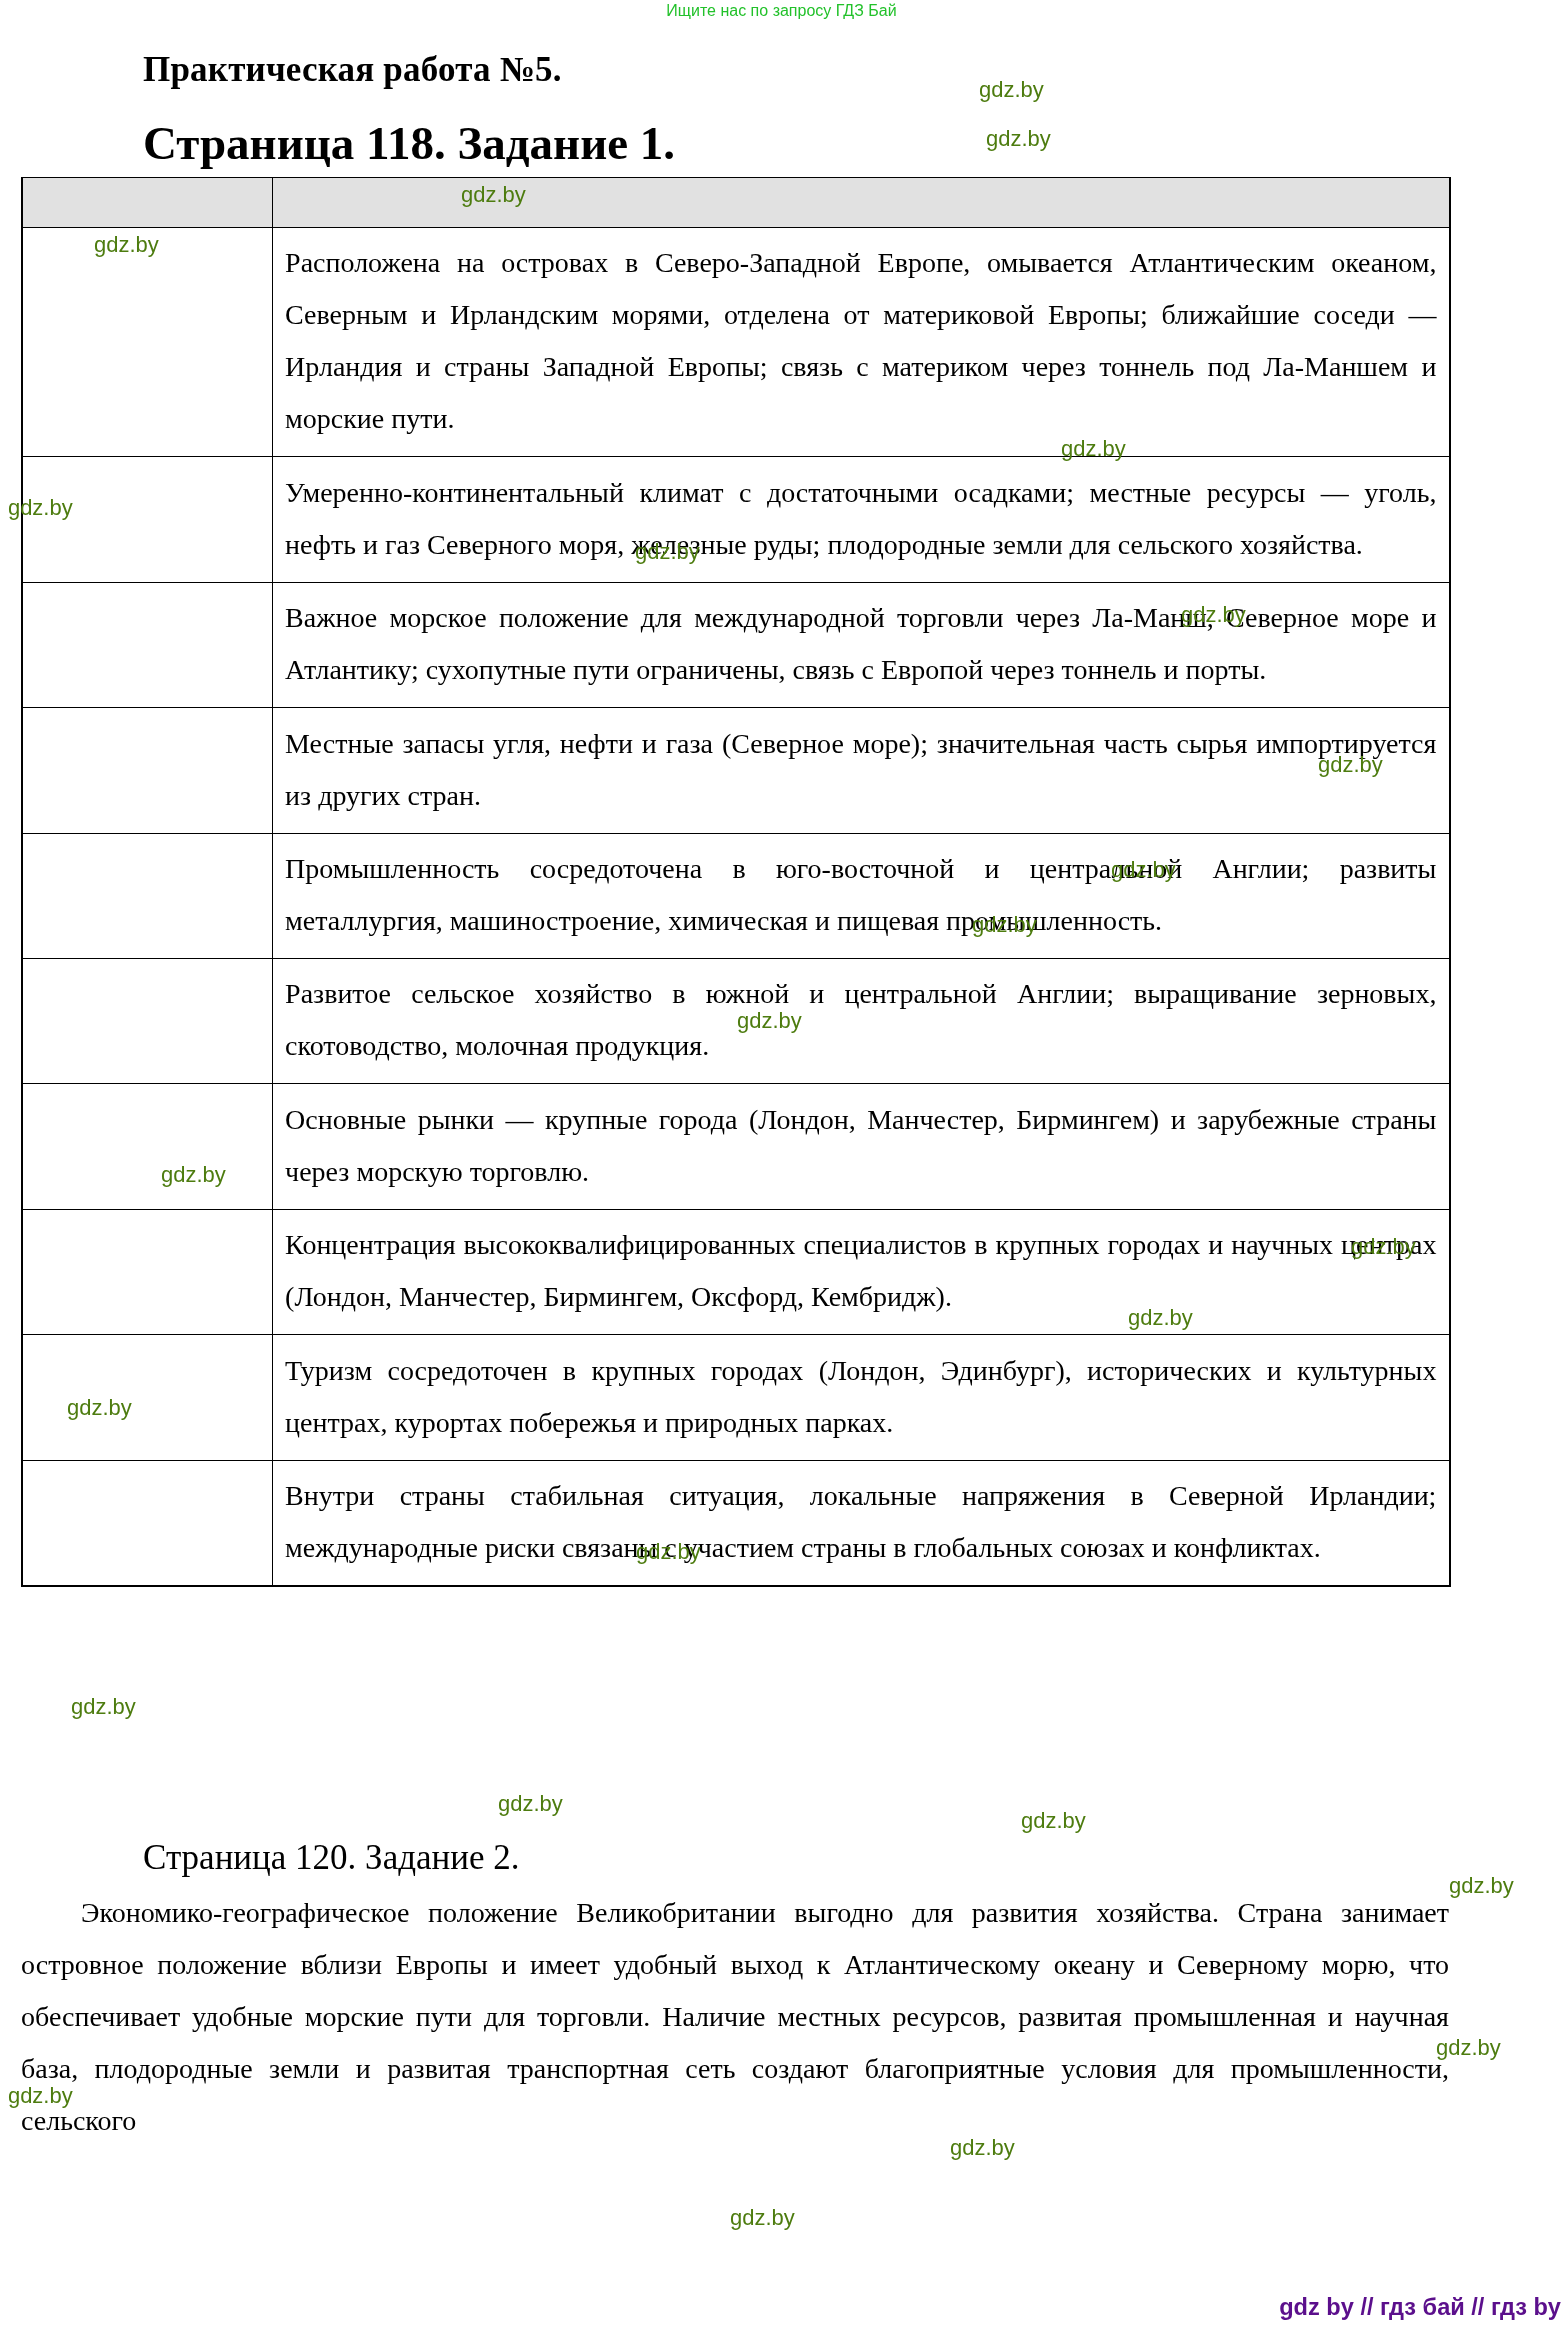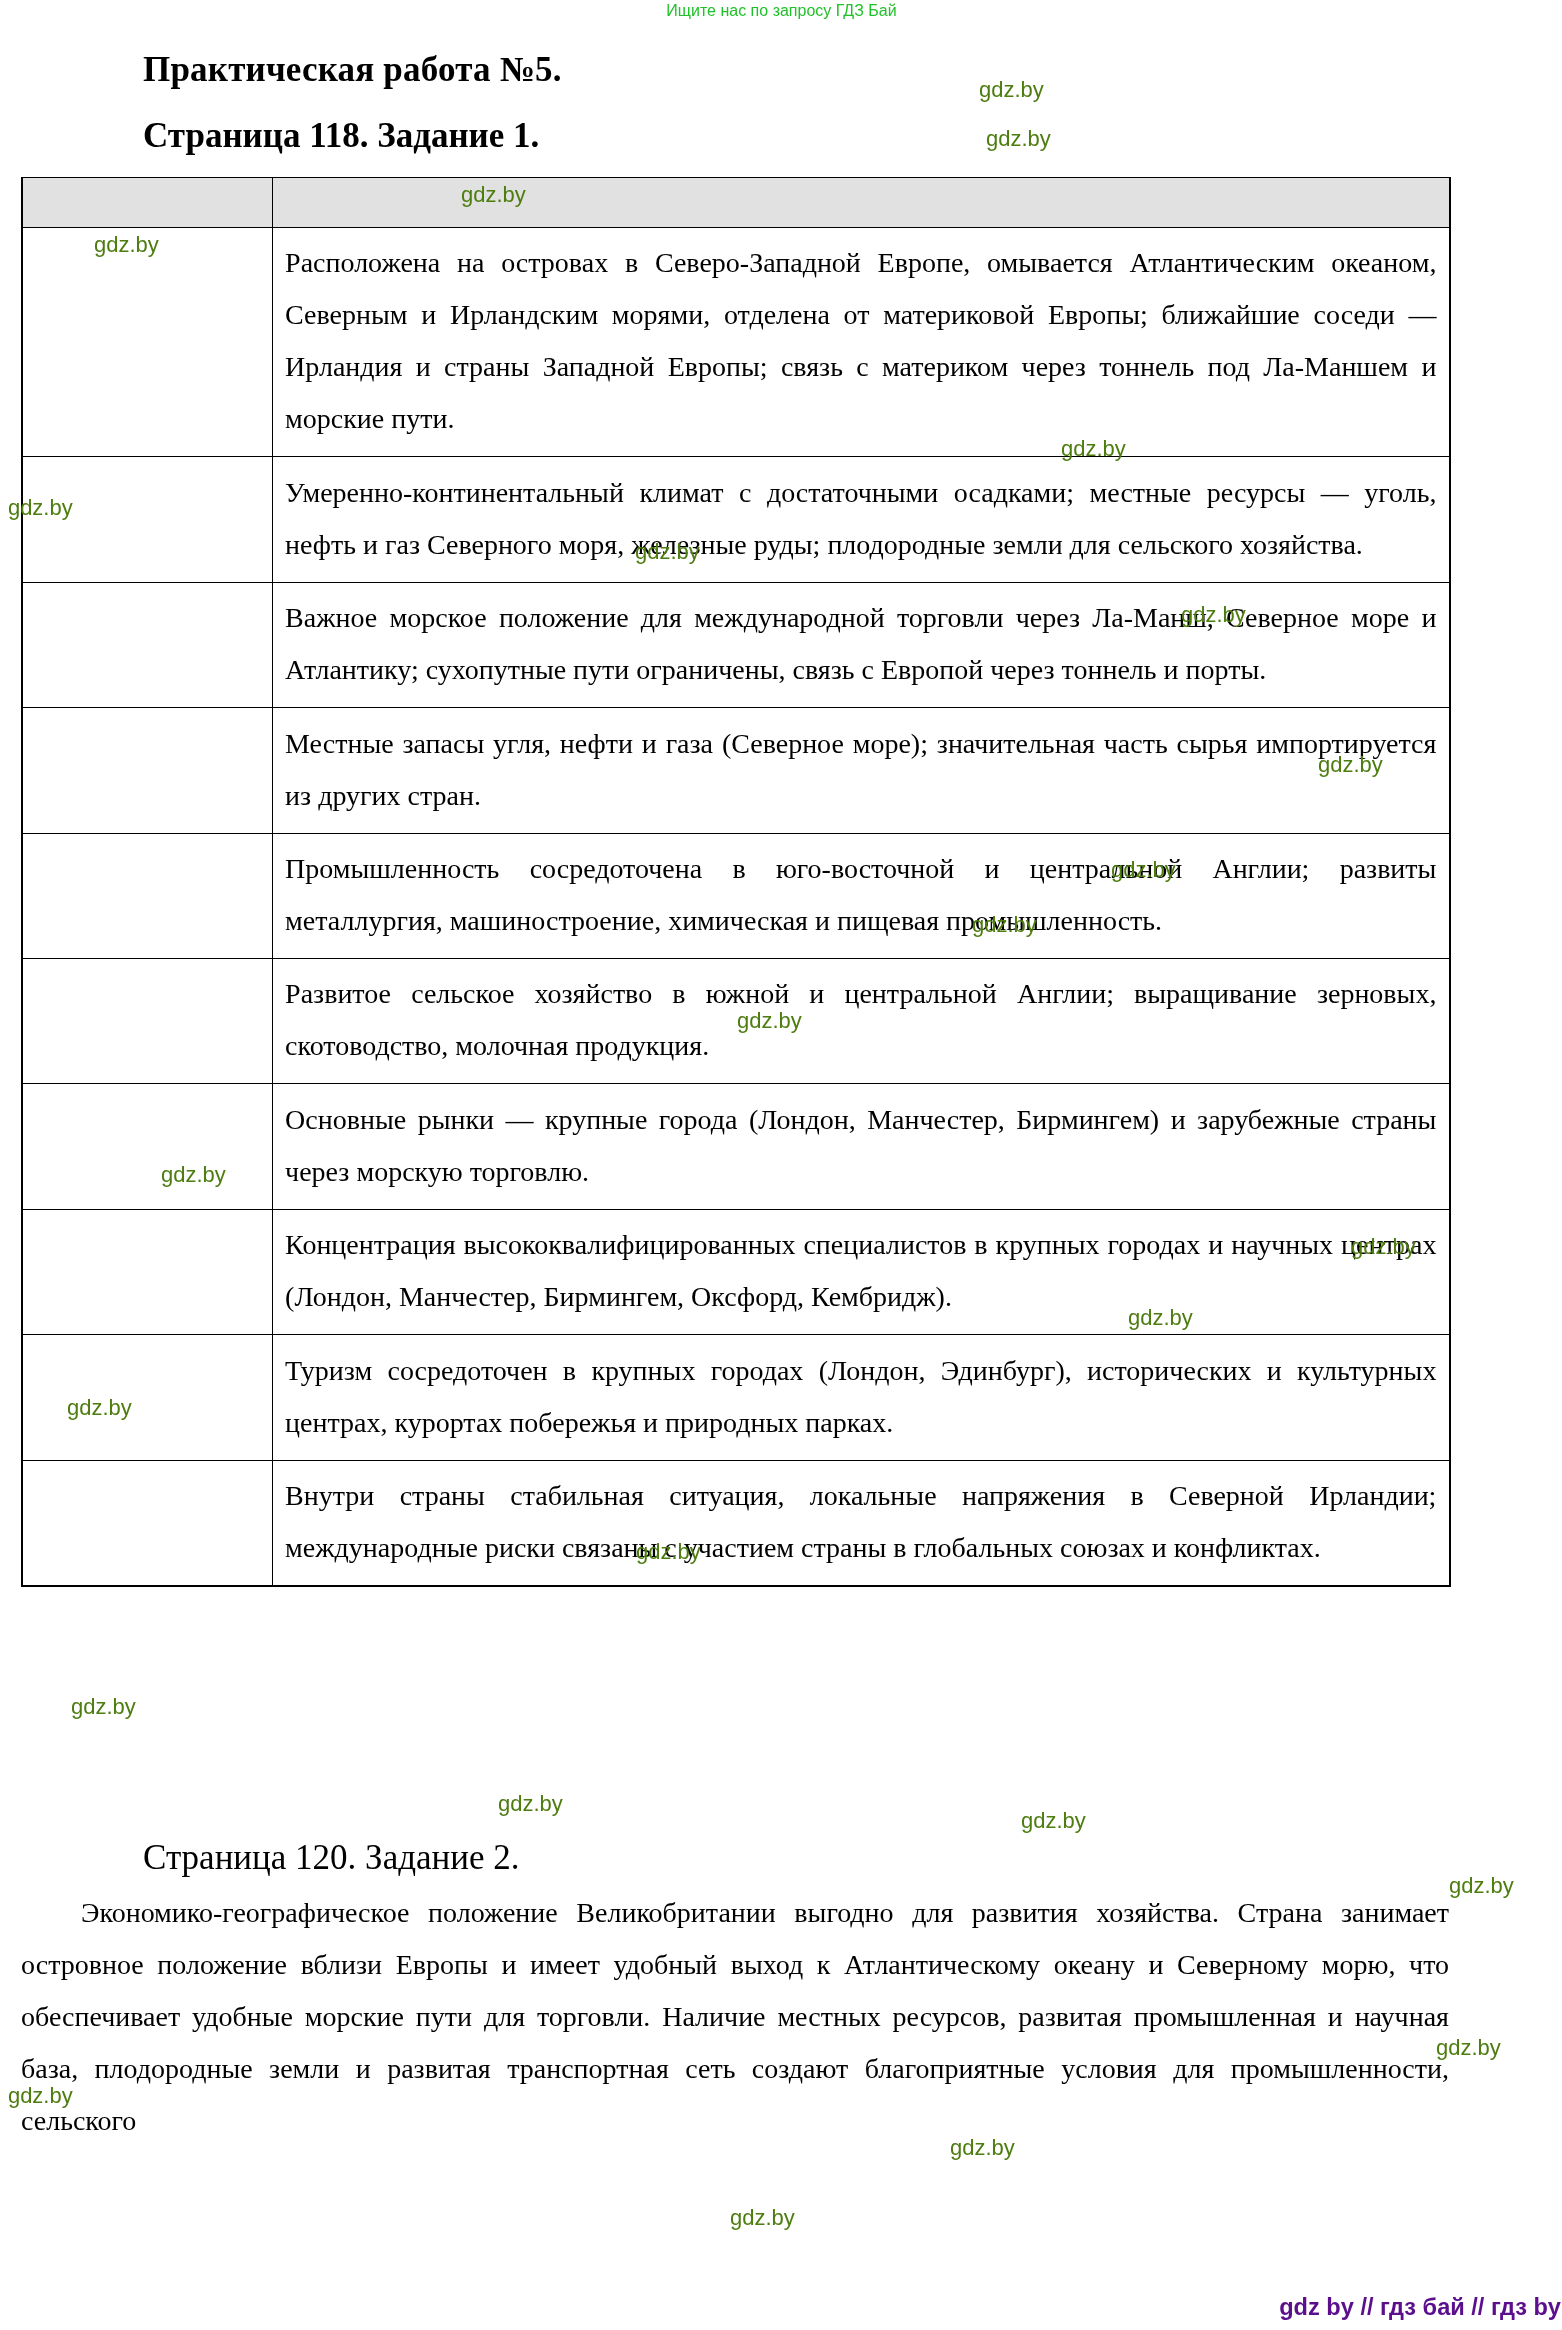--- a/index.html
+++ b/index.html
@@ -36,21 +36,21 @@
     left: 143px;
     top: 50px;
     font-size: 35px;
     font-weight: bold;
     letter-spacing: 0.2px;
   }
   .h-page1 {
     position: absolute;
     left: 143px;
     top: 116px;
-    font-size: 35px;
+    font-size: 47px;
     font-weight: bold;
   }
   .h-page2 {
     position: absolute;
     left: 143px;
     top: 1838px;
     font-size: 35px;
     font-weight: normal;
   }
 

